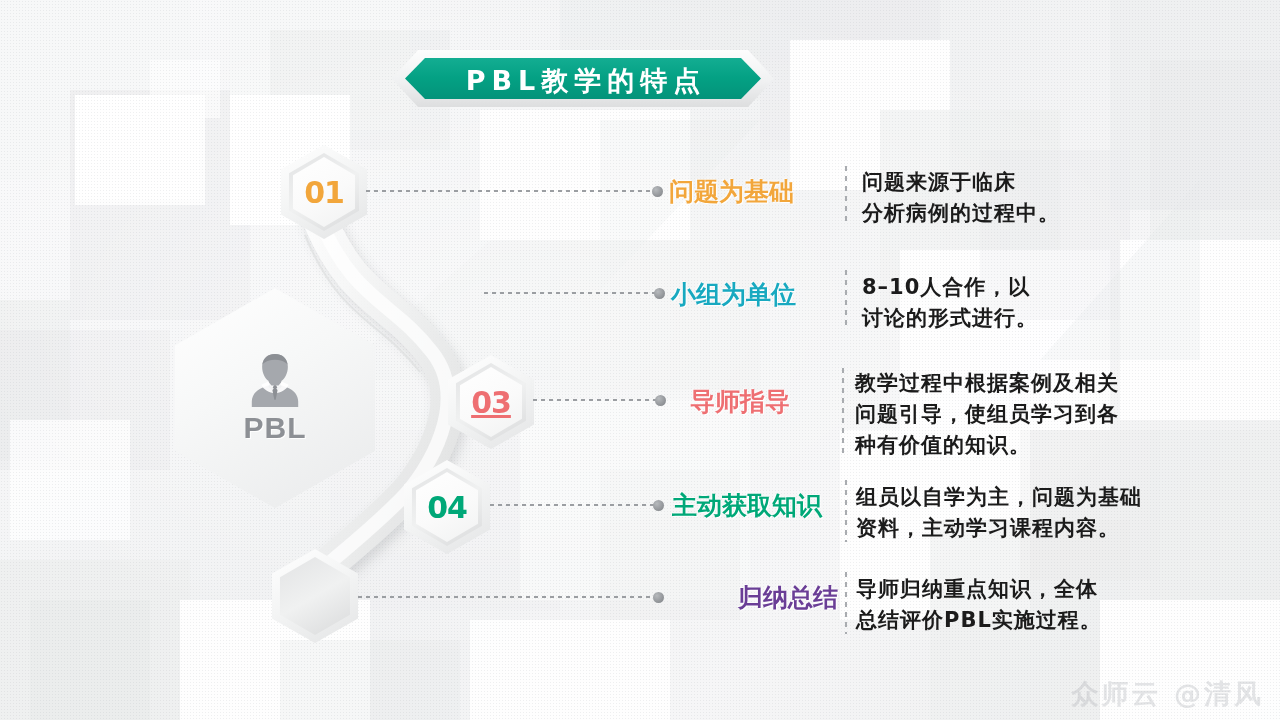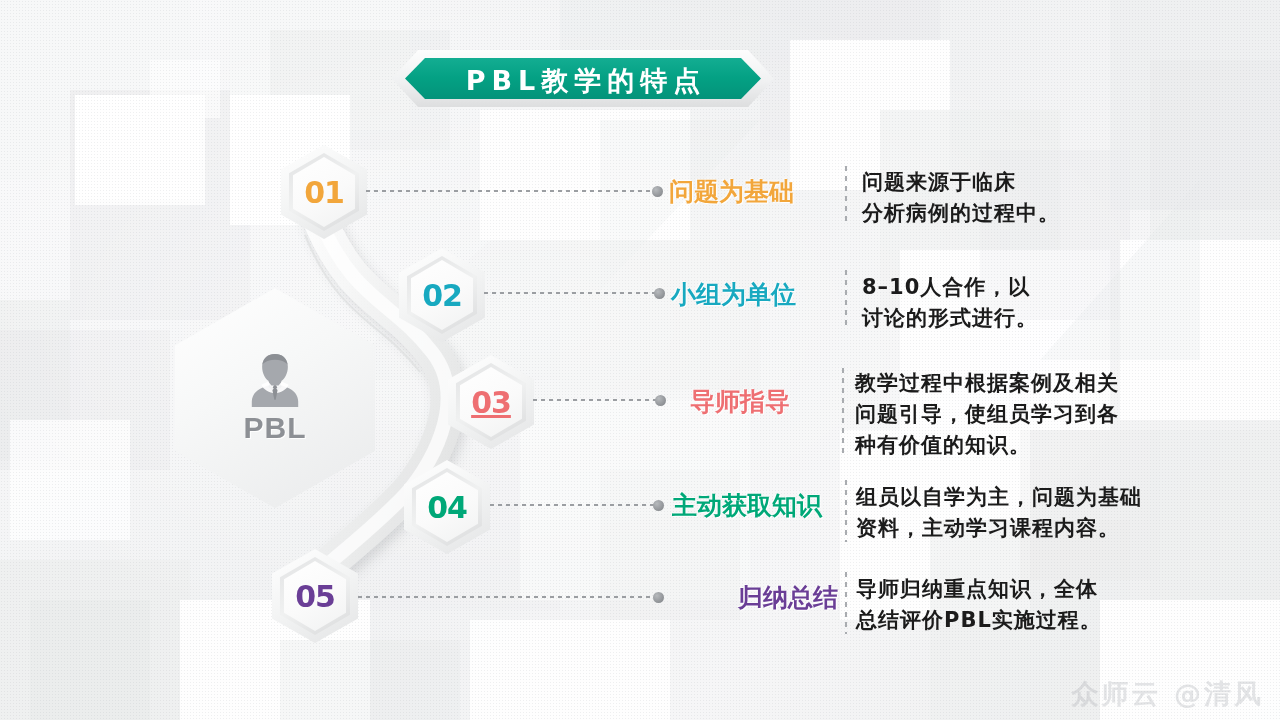--- a/index.html
+++ b/index.html
@@ -302,50 +302,40 @@
   </div>
 
   <div class="num-hex" style="left:281px;top:145px;">
     <div class="outer"></div>
     <div class="ring"></div>
     <div class="face">
       <span class="num" style="color:#f2a63b;">01</span>
     </div>
   </div>
 
-  <div class="num-hex" style="left:399px;top:248px;">
-    <div class="outer"></div>
-    <div class="ring"></div>
-    <div class="face">
-      <span class="num" style="color:#18a9c0;">02</span>
-    </div>
-  </div>
 
   <div class="num-hex" style="left:448px;top:355px;">
     <div class="outer"></div>
     <div class="ring"></div>
     <div class="face">
       <span class="num" style="color:#ee6f72;text-decoration:underline;">03</span>
     </div>
   </div>
 
   <div class="num-hex" style="left:404px;top:460px;">
     <div class="outer"></div>
     <div class="ring"></div>
     <div class="face">
       <span class="num" style="color:#00a878;">04</span>
     </div>
   </div>
 
   <div class="num-hex" style="left:272px;top:549px;">
     <div class="outer"></div>
     <div class="ring"></div>
-    <div class="face">
-      <span class="num" style="color:#6a3e96;">05</span>
-    </div>
   </div>
 
   <div class="leader" style="left:366px;top:190px;width:287px;"></div>
   <div class="leader-dot" style="left:652px;top:186px;"></div>
 
   <div class="leader" style="left:484px;top:292px;width:171px;"></div>
   <div class="leader-dot" style="left:654px;top:288px;"></div>
 
   <div class="leader" style="left:533px;top:399px;width:123px;"></div>
   <div class="leader-dot" style="left:655px;top:395px;"></div>

